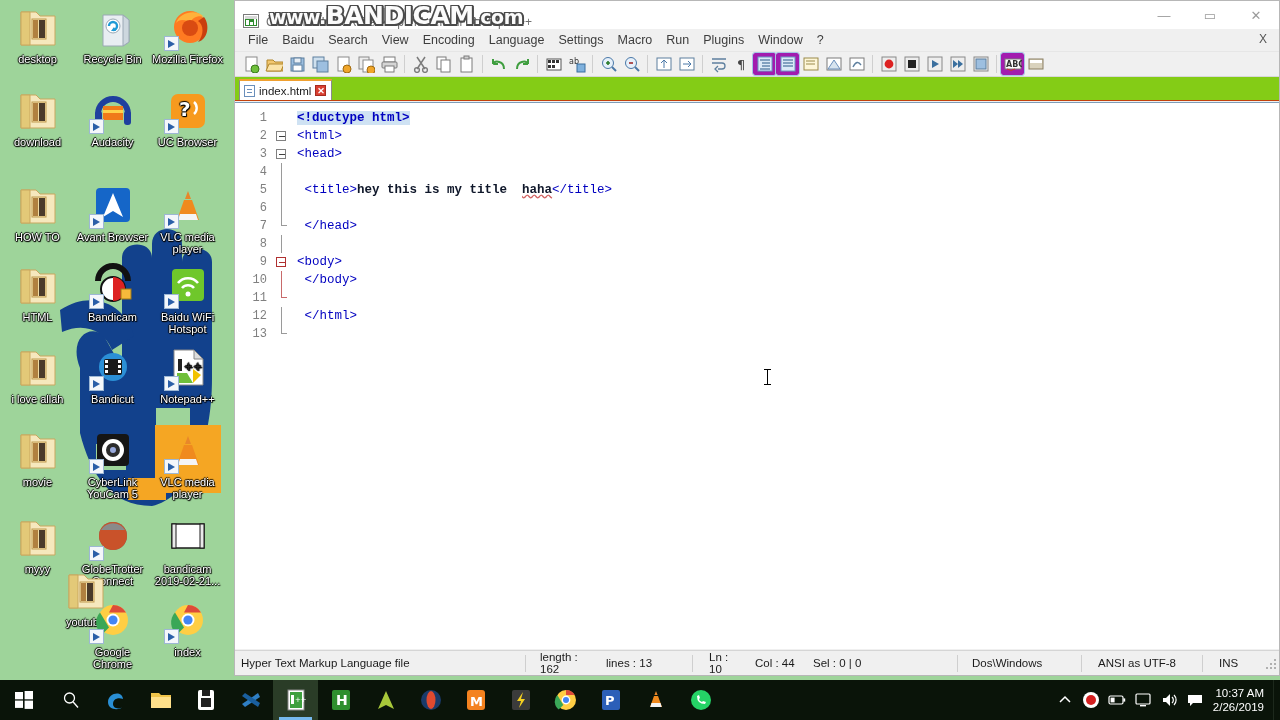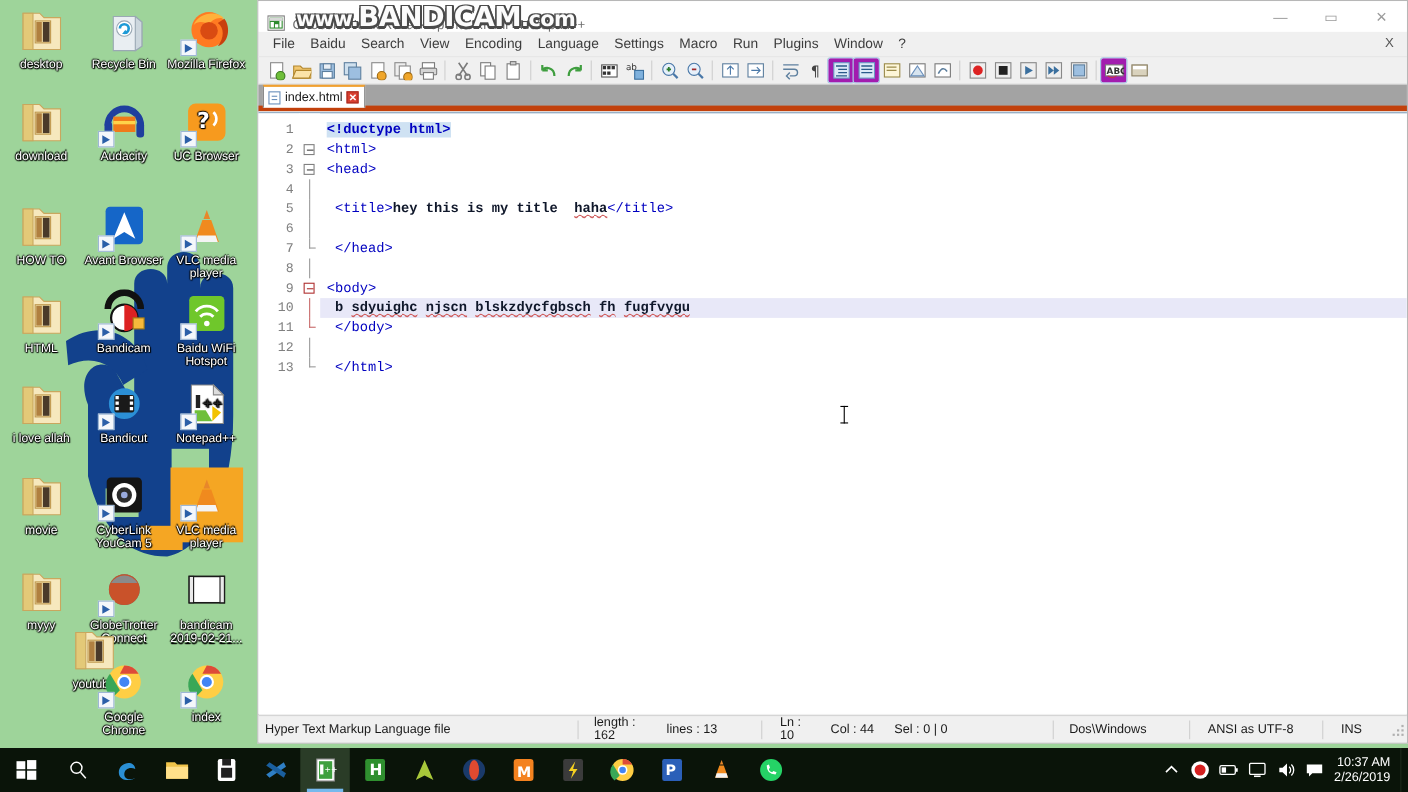--- a/index.html
+++ b/index.html
@@ -109,23 +109,23 @@
     padding: 0 4px; gap: 0px; border-bottom: 1px solid #d8d8d8;
   }
   .tb-btn {
     width: 23px; height: 22px; display: flex; align-items: center; justify-content: center;
     position: relative; cursor: default; border-radius: 2px;
   }
   .tb-btn.active { background: #a21caf; outline: 1px solid #a7c6e5; }
   .tb-sep { width: 1px; height: 18px; background: #cfcfcf; margin: 0 4px; }
 
   #npp-tabbar {
-    height: 24px; background: #a3a3a3; position: relative;
-    border-bottom: 5px solid #c2410c;
-    padding-left: 4px; display: flex; align-items: flex-start;
+    height: 24px; background: #84cc16; position: relative;
+    border-bottom: 1px solid #c2410c;
+    padding-left: 4px; display: flex; align-items: flex-end;
   }
   #tab-index {
     height: 21px; background: #fff; border: 1px solid #8b8b8b; border-bottom: none;
     border-top: 2px solid #f0a030;
     display: flex; align-items: center; padding: 0 5px 0 4px; gap: 4px;
     font-size: 11.5px; color: #1a1a1a; cursor: default;
   }
   #tab-close {
     width: 11px; height: 11px; background: #d93f30; color: #fff;
     font-size: 9px; line-height: 11px; text-align: center; font-weight: bold;
@@ -800,21 +800,20 @@
     <div id="code">
       <div class="cl"><span class="tagdoc">&lt;!ductype html&gt;</span></div>
         <div class="cl"><span class="tagname">&lt;html&gt;</span></div>
         <div class="cl"><span class="tagname">&lt;head&gt;</span></div>
         <div class="cl"></div>
         <div class="cl"> <span class="tagname">&lt;title&gt;</span><span class="txt">hey this is my title  </span><span class="txt squig">haha</span><span class="tagname">&lt;/title&gt;</span></div>
         <div class="cl"></div>
         <div class="cl"><span class="tagname"> &lt;/head&gt;</span></div>
         <div class="cl"></div>
         <div class="cl"><span class="tagname">&lt;body&gt;</span></div>
-        <div class="cl hl"> <span class="txt">b </span><span class="txt squig">sdyuighc</span><span class="txt"> </span><span class="txt squig">njscn</span><span class="txt"> </span><span class="txt squig">blskzdycfgbsch</span><span class="txt"> </span><span class="txt squig">fh</span><span class="txt"> </span><span class="txt squig">fugfvygu</span></div>
         <div class="cl"><span class="tagname"> &lt;/body&gt;</span></div>
         <div class="cl"></div>
         <div class="cl"><span class="tagname"> &lt;/html&gt;</span></div>
         <div id="caret"></div>
     </div>
   </div>
 
   <div id="npp-statusbar">
     <div class="sb-cell" style="width:290px">Hyper Text Markup Language file</div>
     <div class="sb-div"></div>

